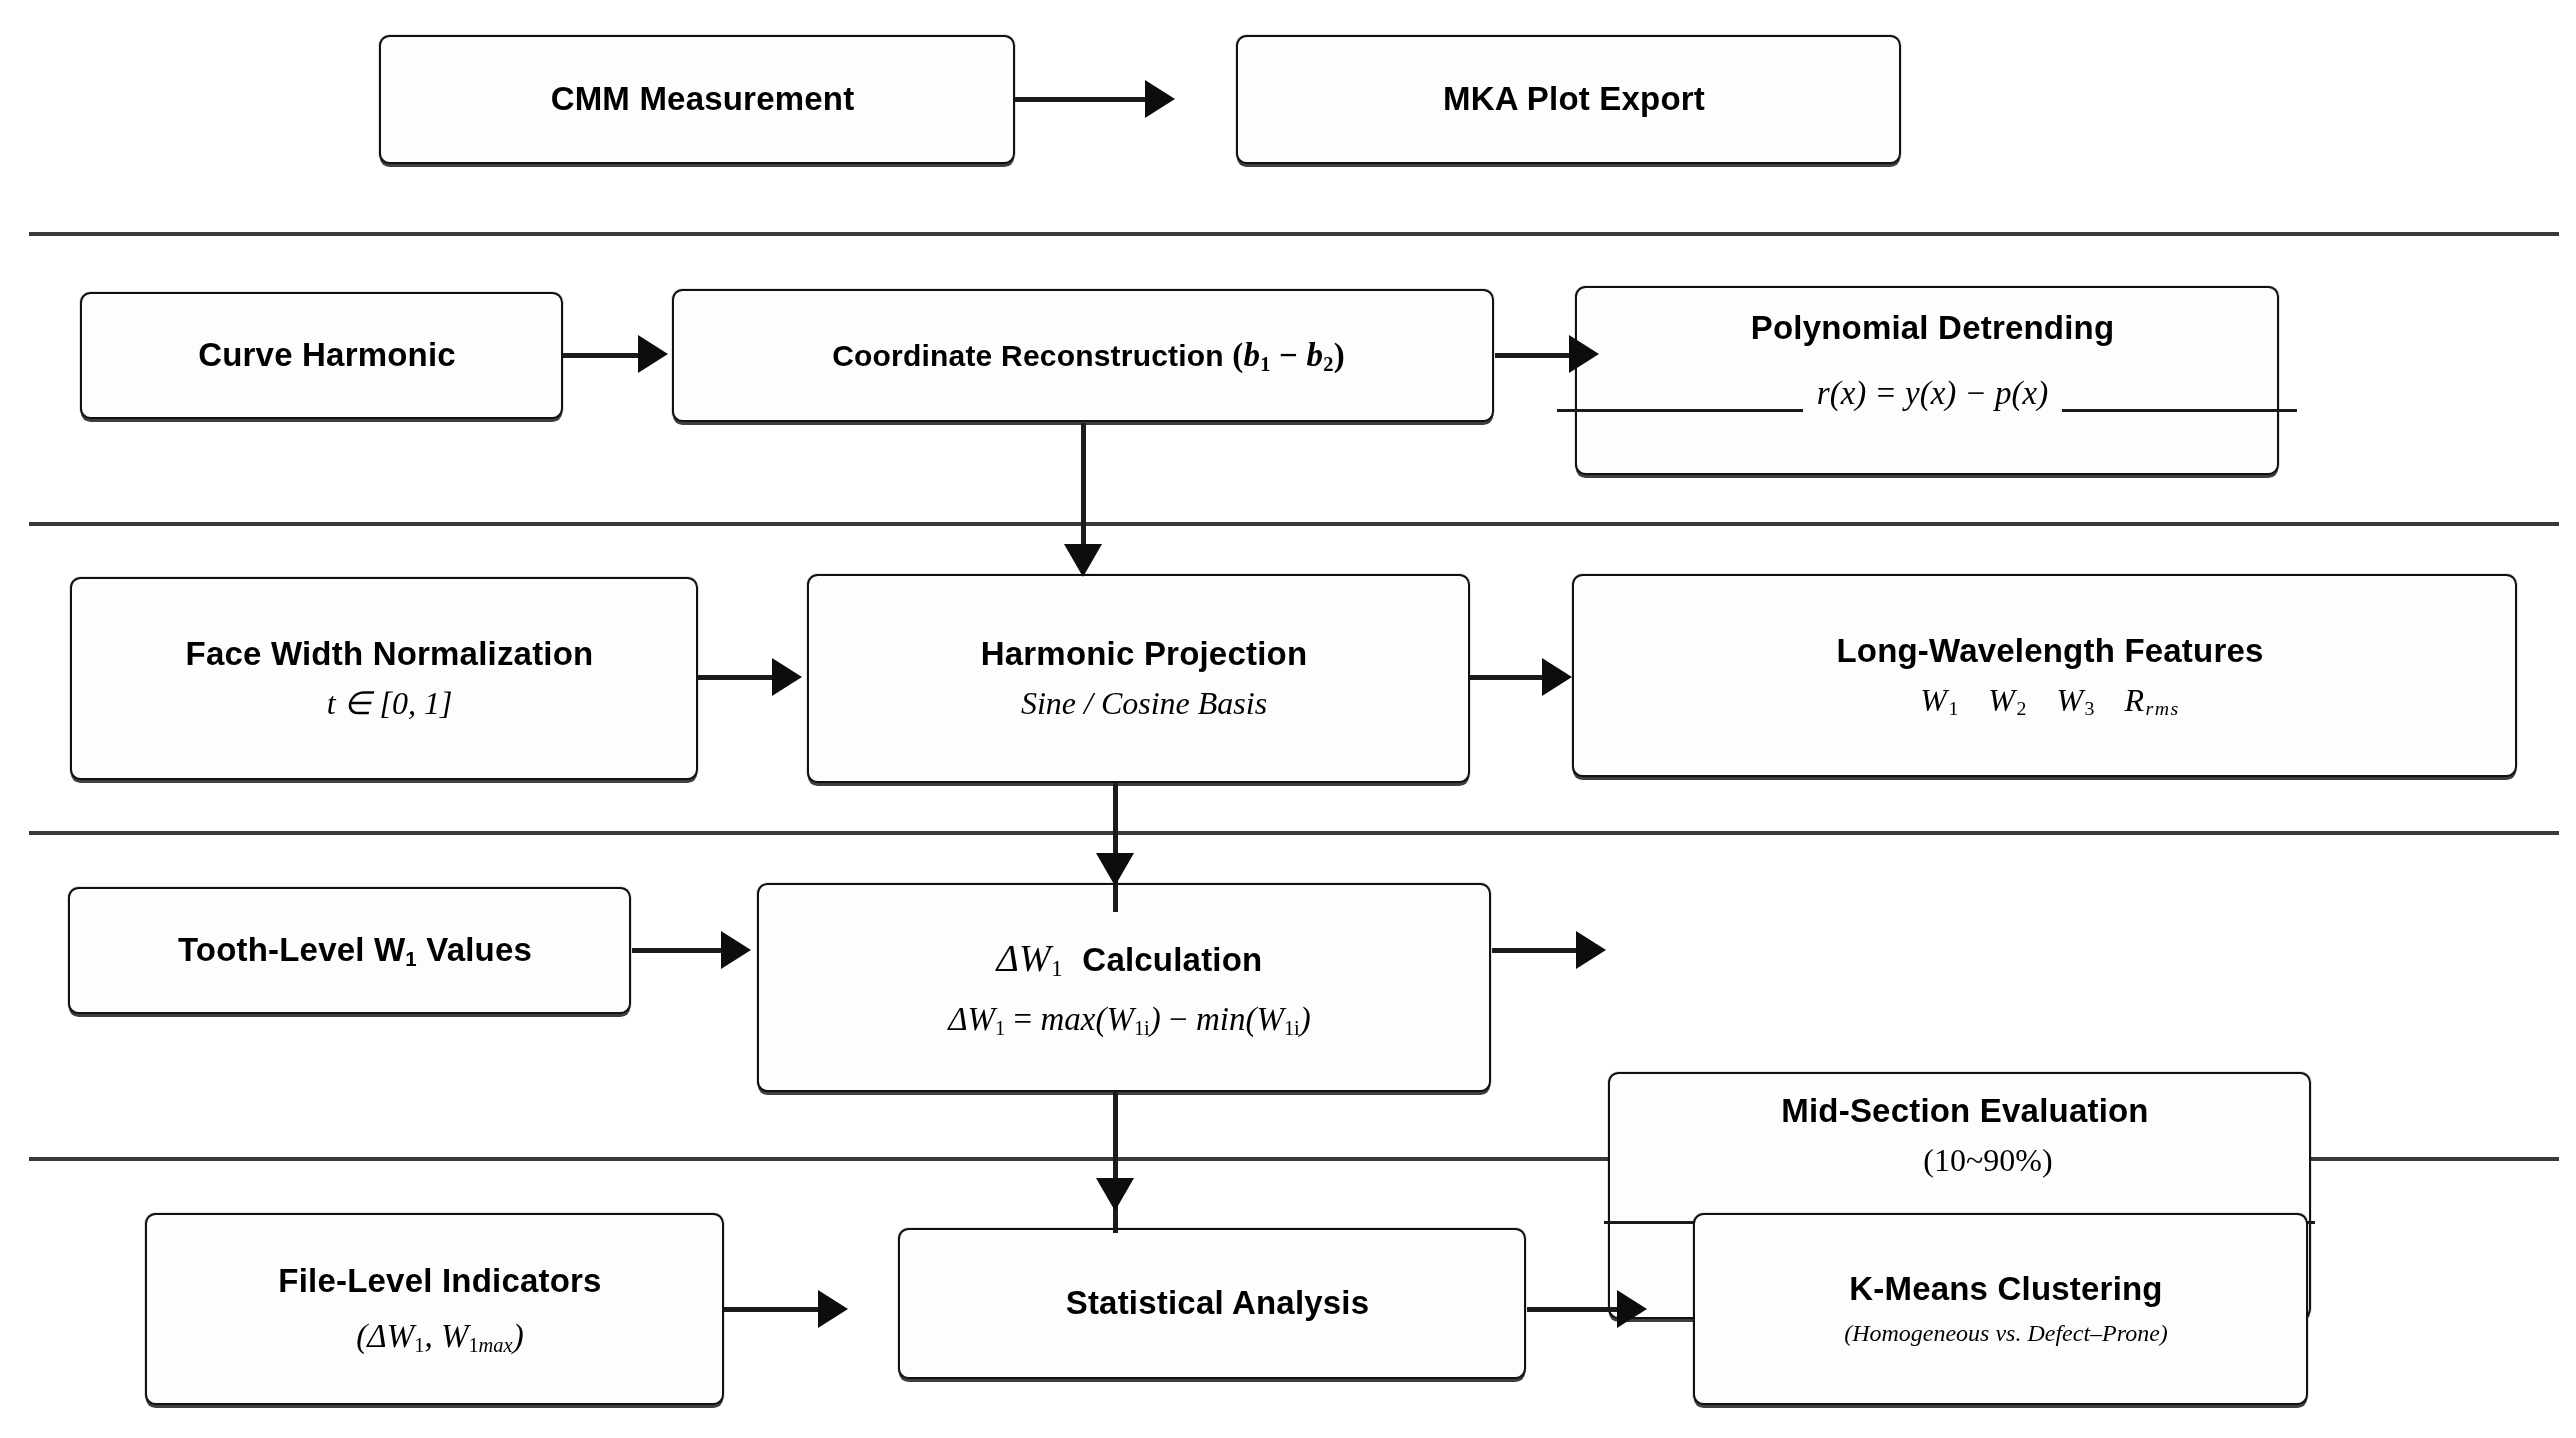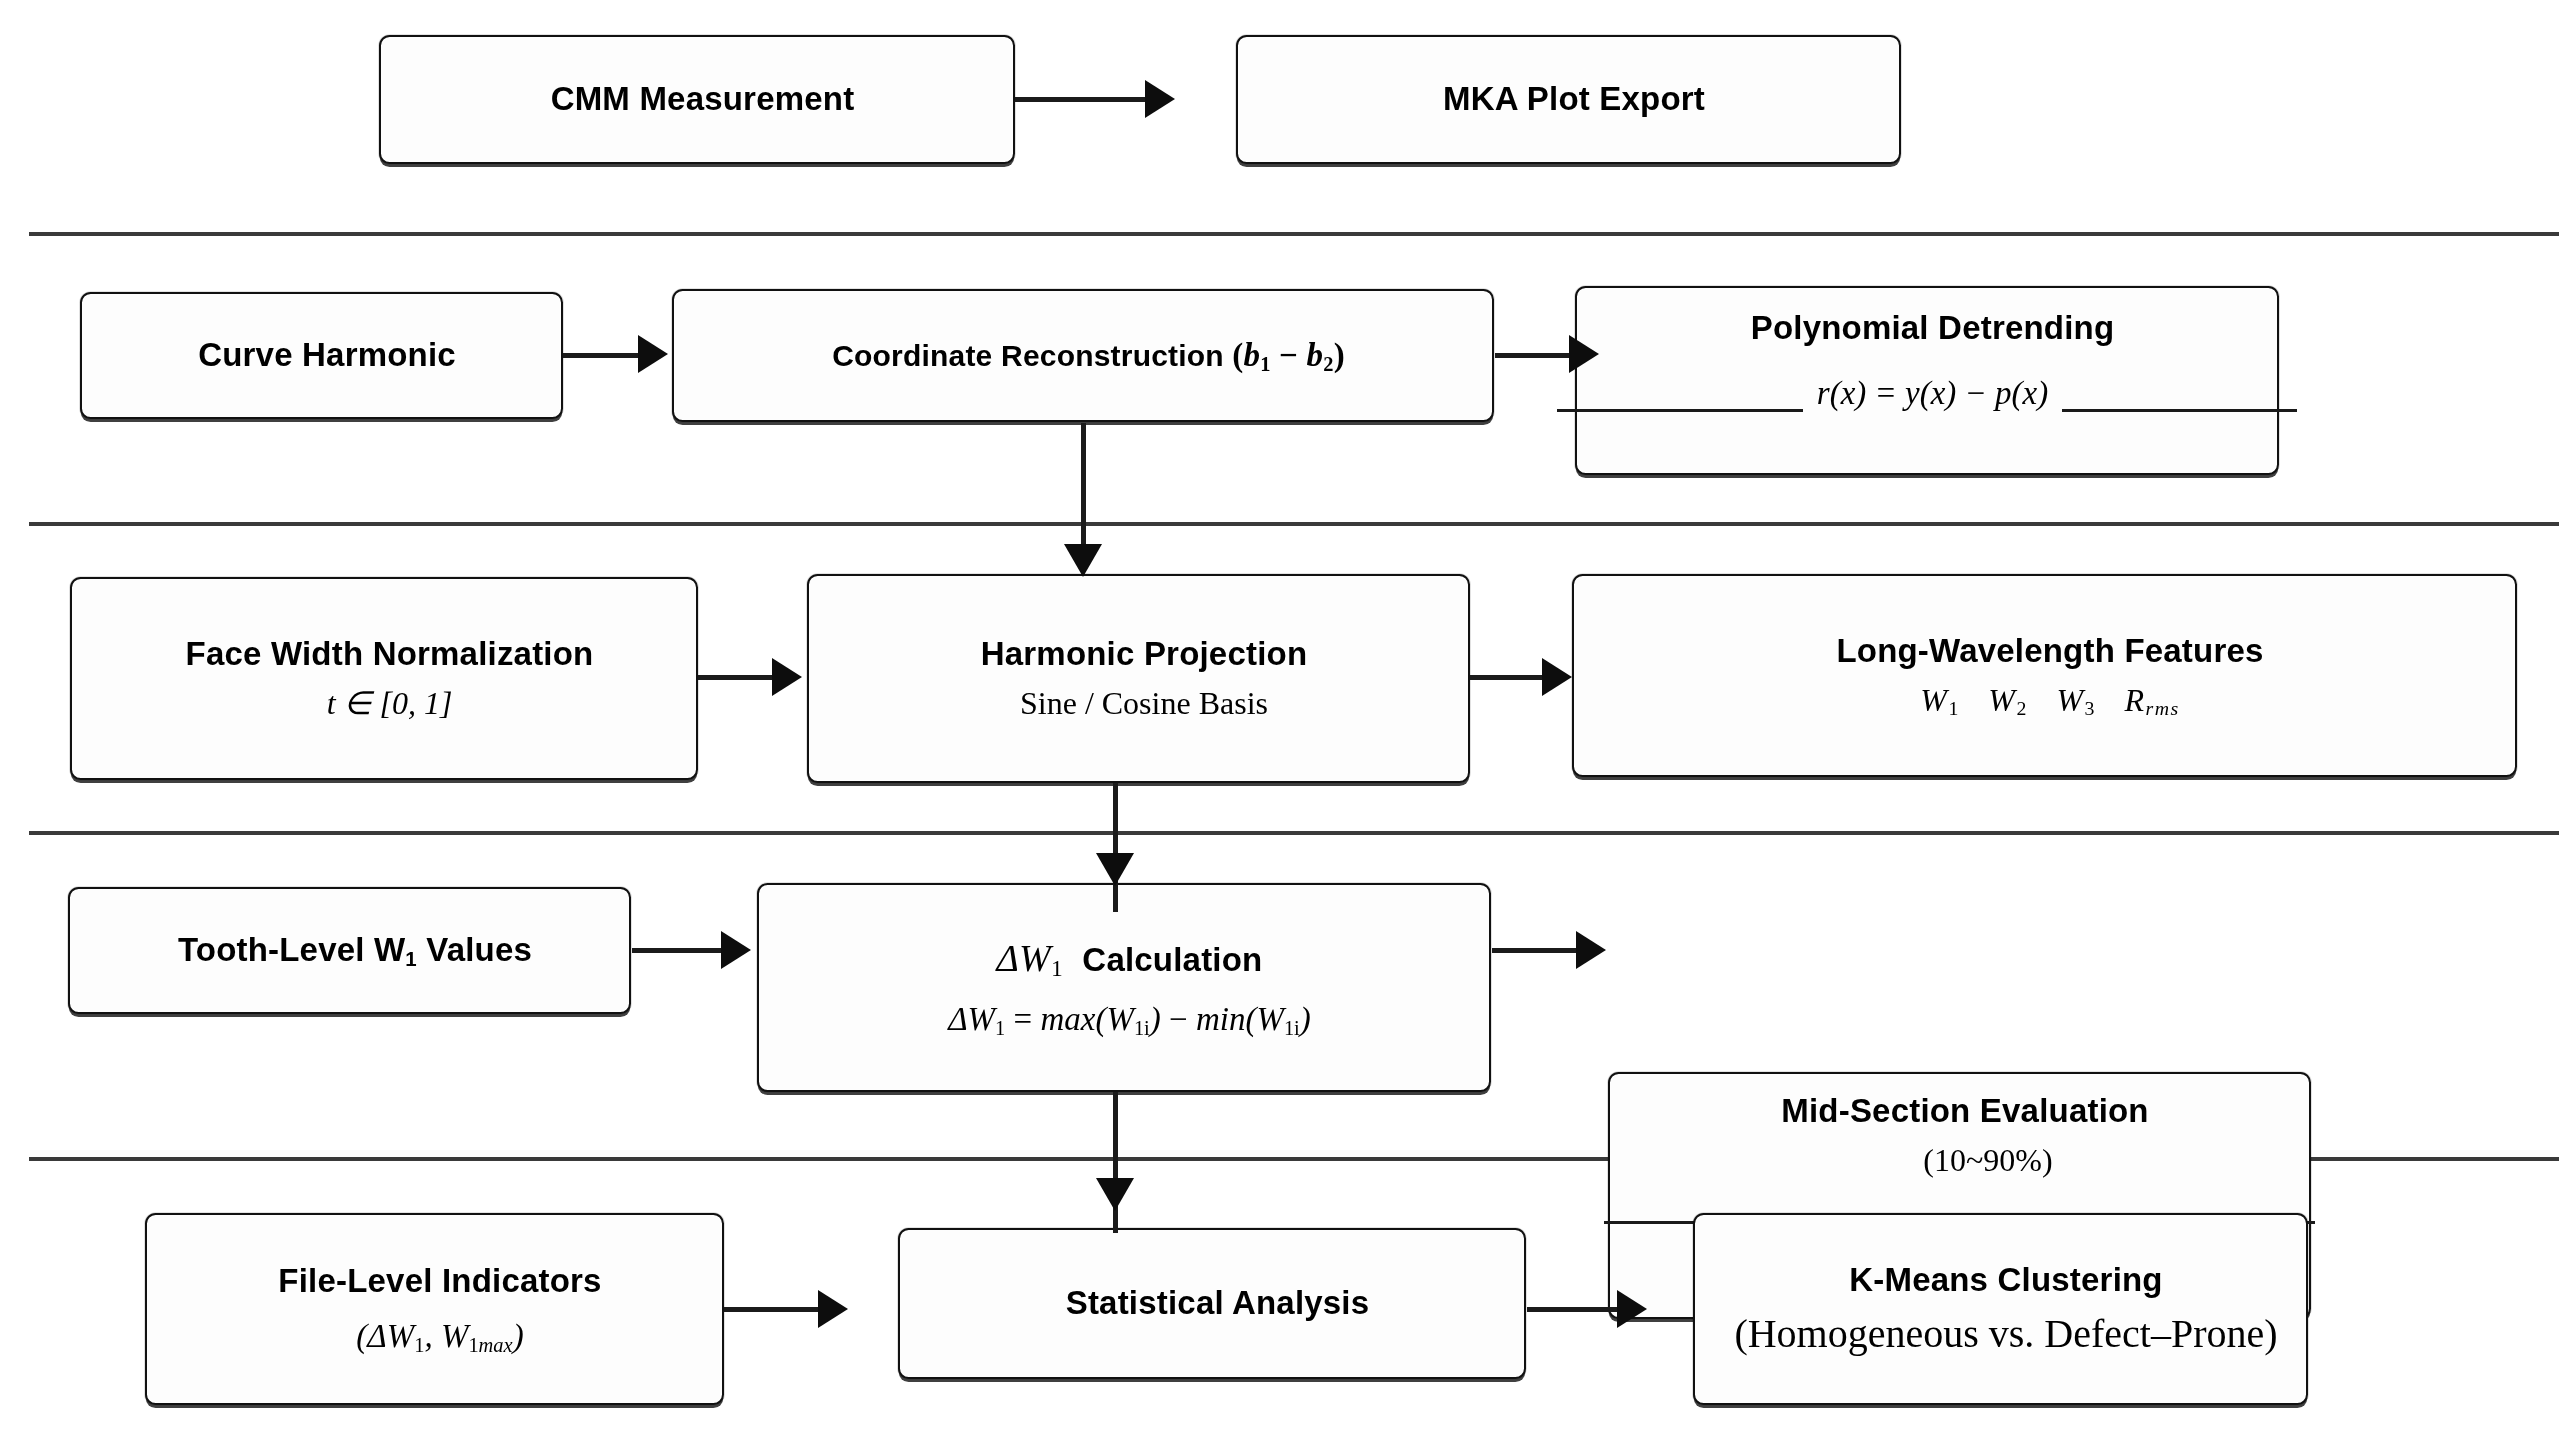--- a/index.html
+++ b/index.html
@@ -41,20 +41,21 @@
   }
   .node .title {
     font-weight: bold;
     font-size: 33px;
     letter-spacing: 0.2px;
     white-space: nowrap;
   }
   .node .title.sm { font-size: 30px; }
   .node .sub {
     font-family: "Liberation Serif", serif;
+    font-style: italic;
     font-size: 32px;
     margin-top: 12px;
     white-space: nowrap;
   }
   .node .sub.mathy {
     font-family: "Liberation Serif", serif;
     font-style: italic;
   }
   .node .formula {
     font-family: "Liberation Serif", serif;
@@ -243,17 +244,17 @@
 
   <div class="node" style="left:898px; top:1228px; width:628px; height:151px;">
     <div class="title">Statistical Analysis</div>
   </div>
 
   <div class="hline" style="left:1527px; top:1307px; width:97px;"></div>
   <div class="arrow-r" style="left:1617px; top:1290px;"></div>
 
   <div class="node" style="left:1693px; top:1213px; width:615px; height:192px;">
     <div class="title">K-Means Clustering</div>
-    <div class="sub" style="font-size:40px;">(Homogeneous vs. Defect–Prone)</div>
+    <div class="sub" style="font-size:24px;">(Homogeneous vs. Defect–Prone)</div>
   </div>
 
 </div>
 
 
 </body></html>

